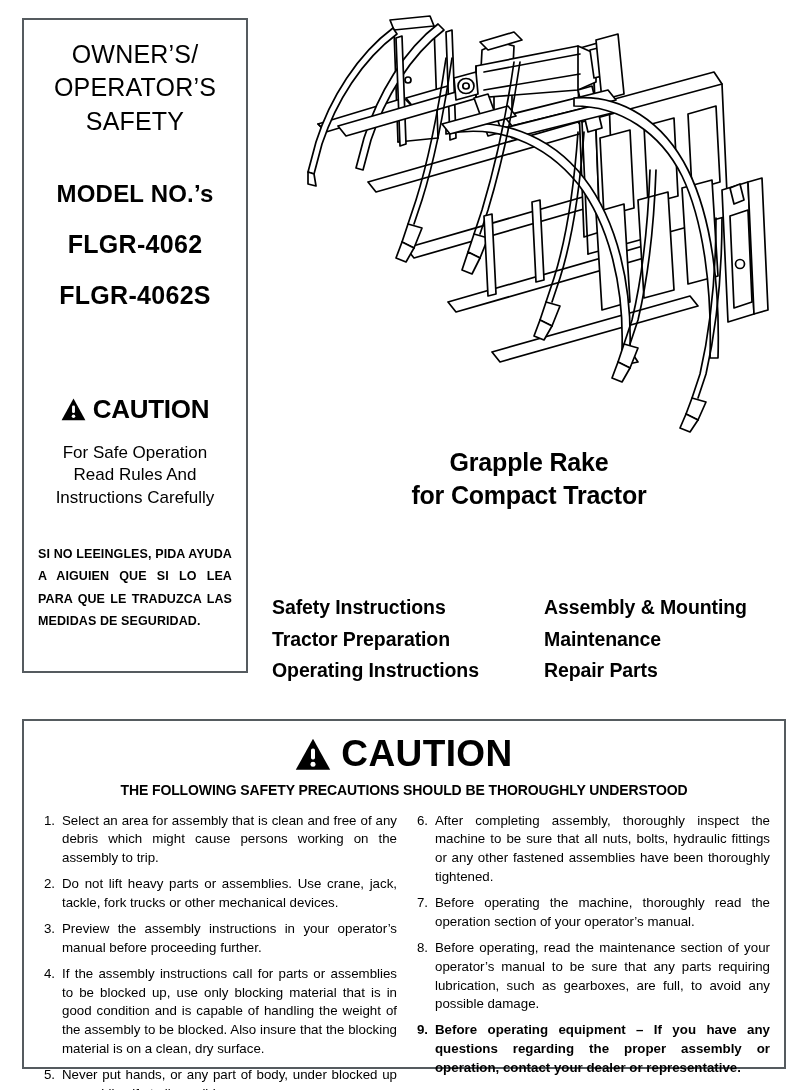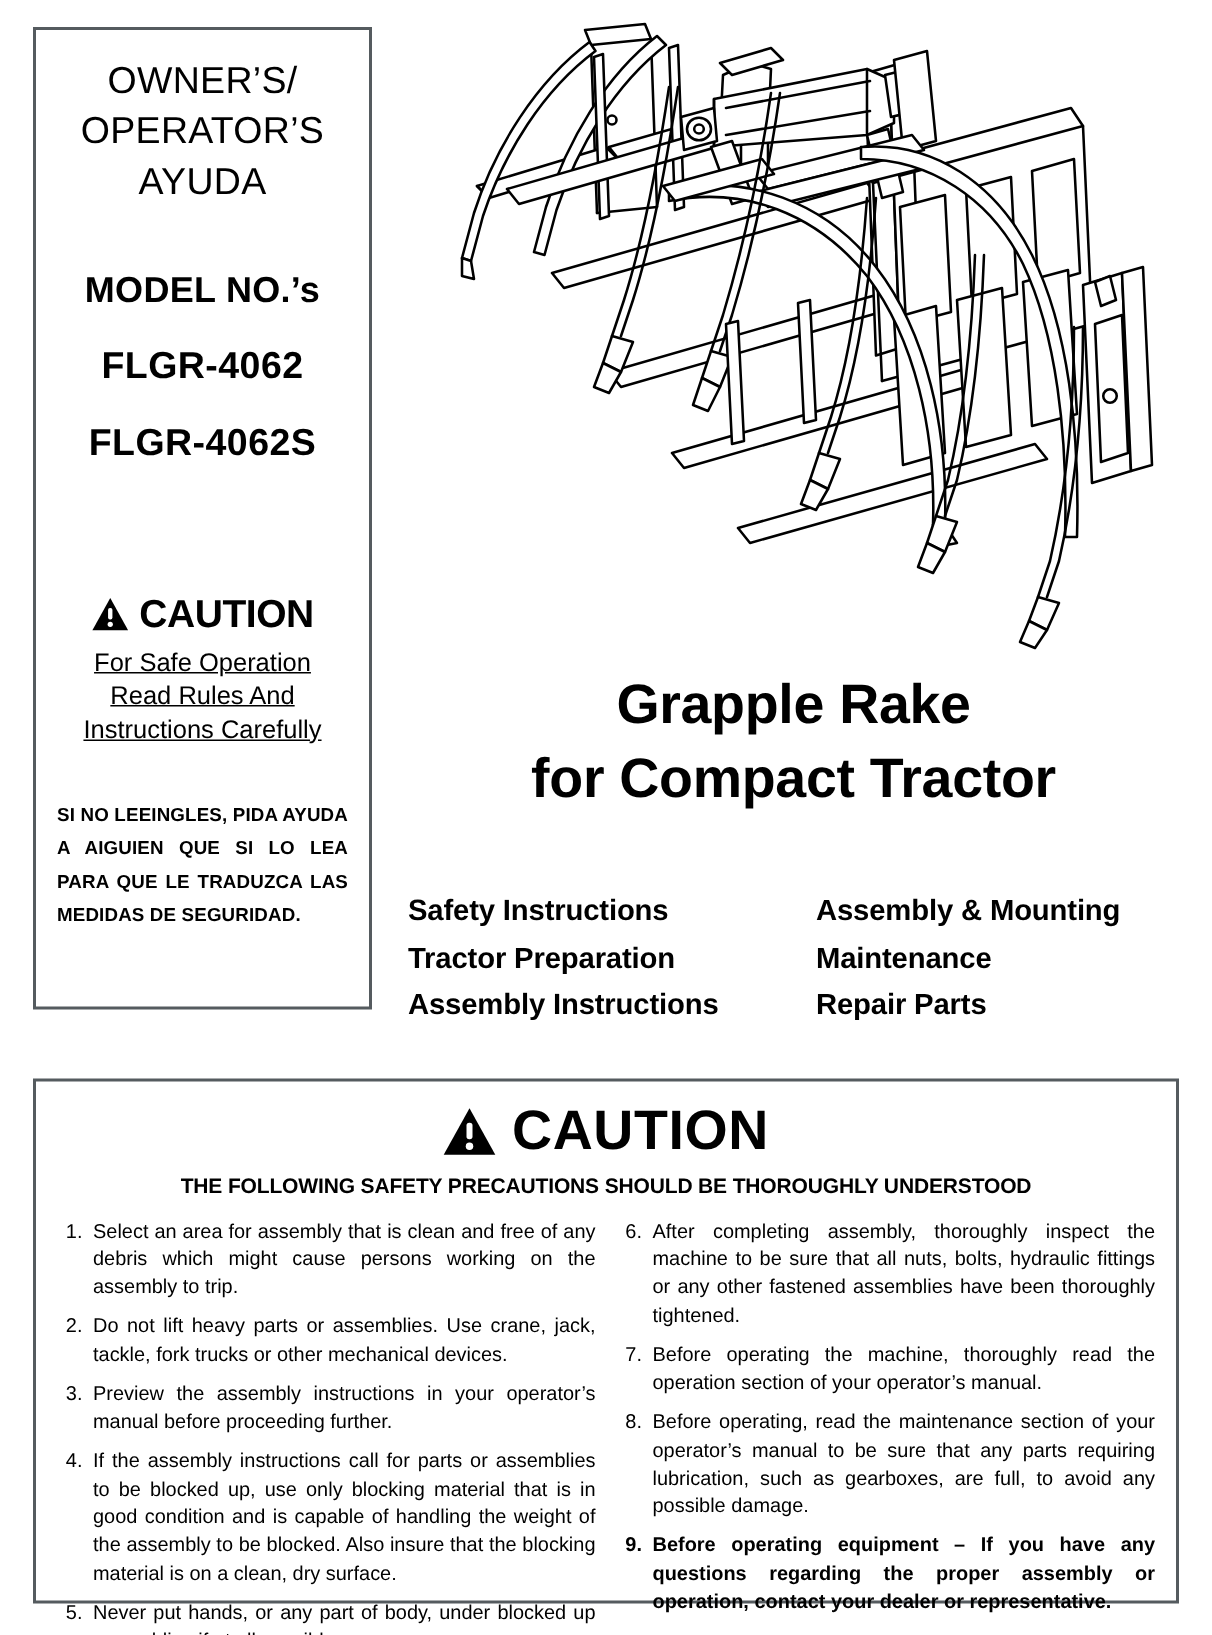--- a/index.html
+++ b/index.html
@@ -70,24 +70,23 @@
     align-items: center;
     justify-content: center;
     gap: 7px;
   }
   #caution-small-word {
     font-size: 26px;
     font-weight: bold;
     letter-spacing: -0.3px;
   }
   #caution-small-lines {
-    margin-top: 6px;
+    margin-top: 17px;
     font-size: 17px;
     line-height: 1.32;
-    text-decoration: underline;
   }
   #caution-small-lines div { white-space: nowrap; }
 
   #spanish-block {
     margin: 34px 14px 0 14px;
     font-size: 12.5px;
     font-weight: bold;
     line-height: 1.78;
     text-align: justify;
     text-align-last: left;
@@ -116,21 +115,21 @@
   }
   #illustration svg { display: block; width: 100%; height: 100%; }
 
   
   #product-title {
     position: absolute;
     left: 262px;
     top: 446px;
     width: 534px;
     text-align: center;
-    font-size: 37px;
+    font-size: 25px;
     font-weight: bold;
     line-height: 1.32;
     letter-spacing: -0.2px;
   }
   #product-title div { white-space: nowrap; }
 
   
   #contents {
     position: absolute;
     left: 272px;
@@ -214,21 +213,21 @@
 </head>
 <body>
 
 <div id="top-area">
 
   <div id="id-box">
 
     <div id="manual-title">
       <div>OWNER’S/</div>
       <div>OPERATOR’S</div>
-      <div>AYUDA</div>
+      <div>SAFETY</div>
     </div>
 
     <div id="model-block">
       <div id="model-heading">MODEL NO.’s</div>
       <div class="model-number">FLGR-4062</div>
       <div class="model-number">FLGR-4062S</div>
     </div>
 
     <div id="caution-small">
       <div id="caution-small-head">
@@ -374,21 +373,21 @@
 
   <div id="product-title">
     <div>Grapple Rake</div>
     <div>for Compact Tractor</div>
   </div>
 
   <div id="contents">
     <div class="col left">
       <div class="entry">Safety Instructions</div>
       <div class="entry">Tractor Preparation</div>
-      <div class="entry">Assembly Instructions</div>
+      <div class="entry">Operating Instructions</div>
     </div>
     <div class="col right">
       <div class="entry">Assembly &amp; Mounting</div>
       <div class="entry">Maintenance</div>
       <div class="entry">Repair Parts</div>
     </div>
   </div>
 
 </div>
 

